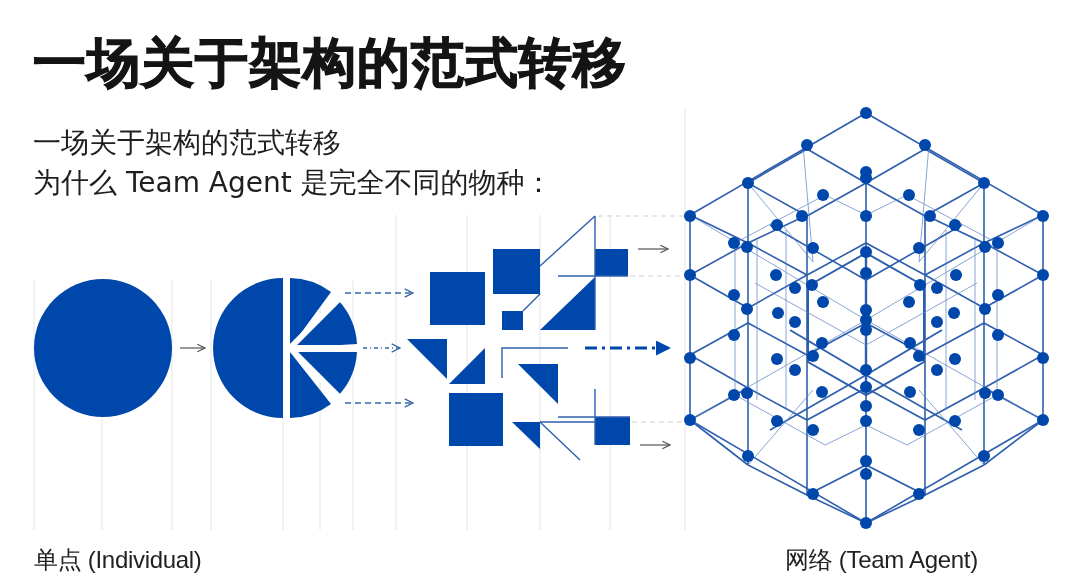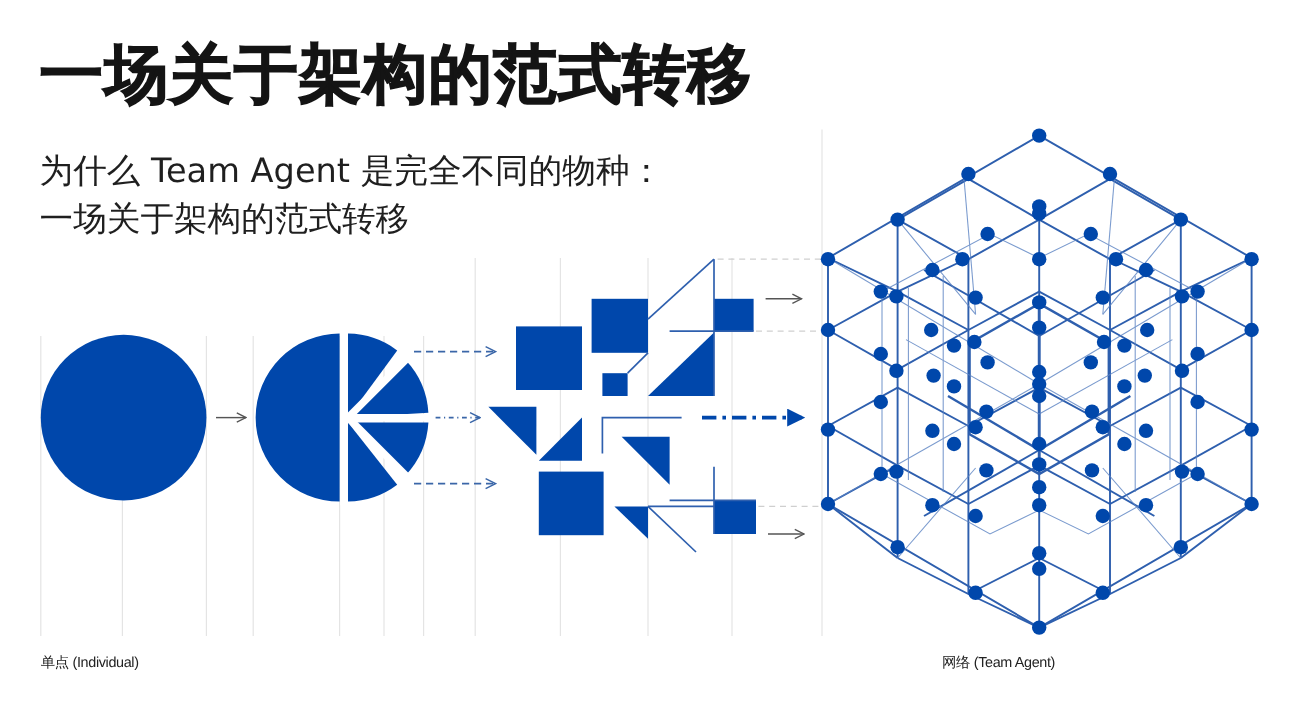--- a/index.html
+++ b/index.html
@@ -4,21 +4,21 @@
 <style>
   html, body { margin: 0; padding: 0; background: #ffffff; }
   body { width: 1080px; height: 585px; position: relative; overflow: hidden;
          font-family: "DejaVu Sans", "Liberation Sans", sans-serif; color: #1a1a1a; }
   .title { position: absolute; left: 33px; top: 36px; font-size: 53px; font-weight: 900;
            letter-spacing: 1px; color: #141414; line-height: 1; margin: 0;
            -webkit-text-stroke: 1.2px #141414; }
   .subtitle { position: absolute; left: 33px; top: 123px; font-size: 28px; font-weight: 400;
               color: #1f1f1f; line-height: 40px; margin: 0; }
   .subtitle span { display: block; }
-  .caption { position: absolute; top: 544px; font-size: 12px; color: #222;
+  .caption { position: absolute; top: 544px; font-size: 24px; color: #222;
              font-family: "Liberation Sans", "DejaVu Sans", sans-serif; letter-spacing: -0.3px; }
   .caption.left { left: 34px; }
   .caption.right { left: 785px; }
   svg.diagram { position: absolute; left: 0; top: 0; }
 </style>
 </head>
 <body>
 
 <svg class="diagram" width="1080" height="585" viewBox="0 0 1080 585" xmlns="http://www.w3.org/2000/svg">
   <defs>
@@ -250,18 +250,18 @@
     <circle cx="866" cy="461" r="6"></circle>
       <circle cx="866" cy="474" r="6"></circle>
     <circle cx="813" cy="494" r="6"></circle>
       <circle cx="919" cy="494" r="6"></circle>
     <circle cx="866" cy="523" r="6"></circle>
   </g>
 </svg>
 
 <h1 class="title">一场关于架构的范式转移</h1>
 <p class="subtitle">
+  <span>一场关于架构的范式转移</span>
   <span>为什么 Team Agent 是完全不同的物种：</span>
-  <span>一场关于架构的范式转移</span>
 </p>
 
 <div class="caption left">单点 (Individual)</div>
 <div class="caption right">网络 (Team Agent)</div>
 
 </body></html>

